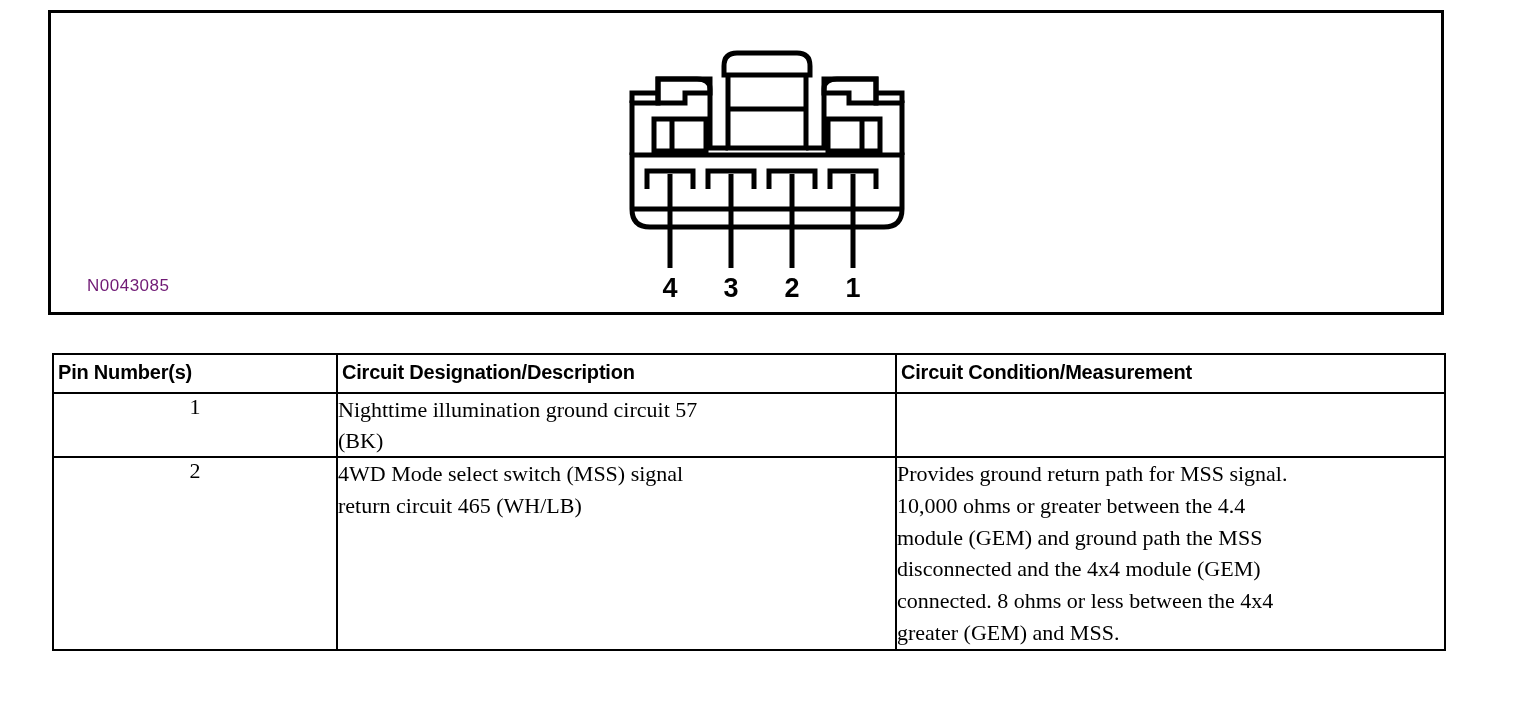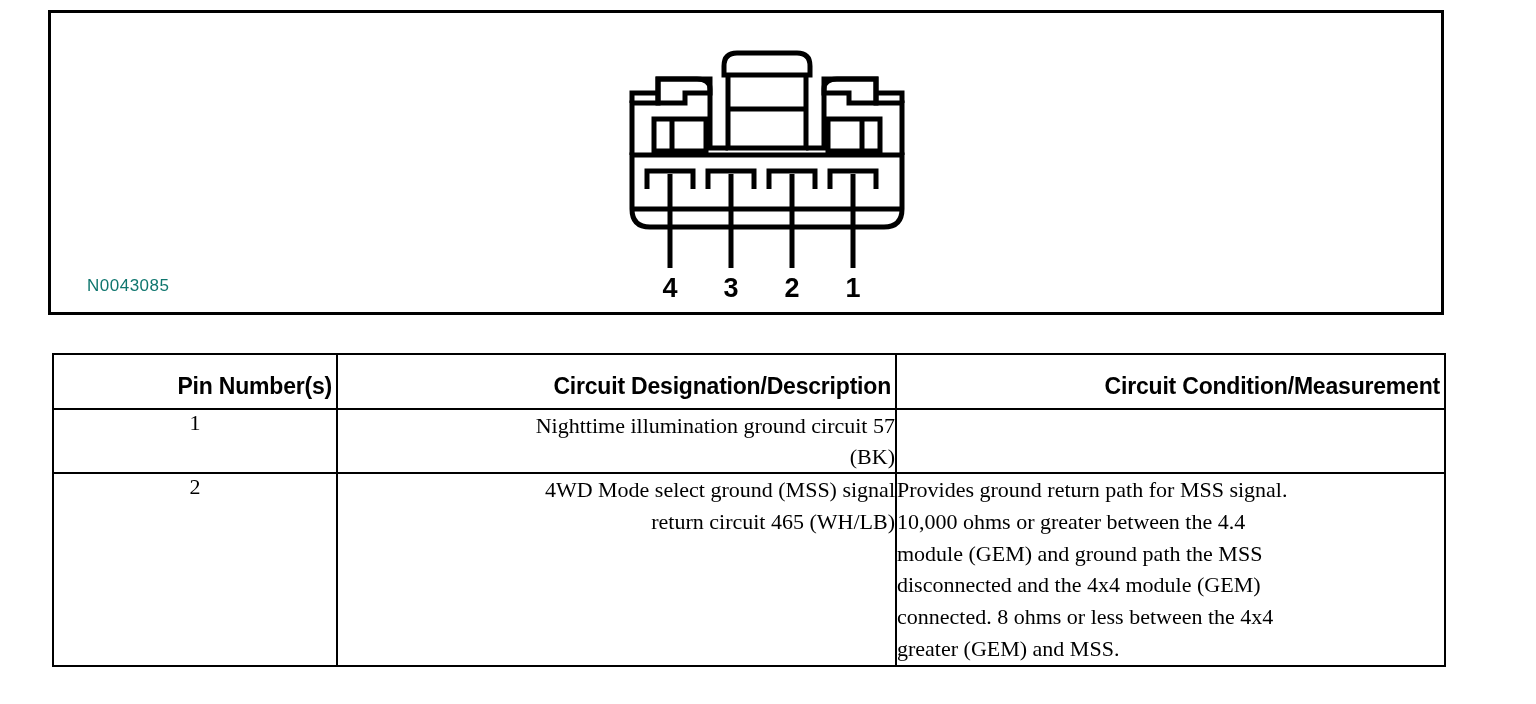--- a/index.html
+++ b/index.html
@@ -34,21 +34,21 @@
     top: 18px;
   }
 
   #figure-id {
     position: absolute;
     left: 36px;
     bottom: 16px;
     font-family: "Liberation Sans", "DejaVu Sans", sans-serif;
     font-size: 17px;
     letter-spacing: 0.5px;
-    color: #0f766e;
+    color: #701a75;
     white-space: nowrap;
   }
 
   
   #pin-table {
     position: absolute;
     left: 52px;
     top: 353px;
     width: 1392px;
     border-collapse: collapse;
@@ -56,38 +56,38 @@
     background: #fff;
   }
   #pin-table td, #pin-table th {
     border: 2px solid #000;
     padding: 0;
     vertical-align: top;
   }
   #pin-table thead th {
     font-family: "Liberation Sans", "DejaVu Sans", sans-serif;
     font-weight: bold;
-    font-size: 23px;
-    text-align: right;
-    padding: 18px 4px 8px 4px;
+    font-size: 20px;
+    text-align: left;
+    padding: 6px 4px 8px 4px;
     letter-spacing: -0.2px;
     white-space: nowrap;
   }
   .col-pin   { width: 284px; }
   .col-desc  { width: 559px; }
   .col-cond  { width: 549px; }
 
   td.cell-pin {
     text-align: center;
     font-size: 22px;
     padding-top: 11px;
     vertical-align: top;
   }
   td.cell-desc {
-    text-align: right;
+    text-align: left;
     font-size: 22px;
     line-height: 1.42;
     padding: 10px 14px 12px 14px;
     border-radius: 31px;
   }
   td.cell-cond {
     text-align: left;
     font-size: 22px;
     line-height: 1.44;
     padding: 10px 10px 12px 12px;
@@ -168,21 +168,21 @@
       <td class="cell-pin">1</td>
       <td class="cell-desc">
         <span class="desc-line">Nighttime illumination ground circuit 57</span>
         <span class="desc-line">(BK)</span>
       </td>
       <td class="cell-cond"></td>
     </tr>
     <tr>
       <td class="cell-pin">2</td>
       <td class="cell-desc">
-        <span class="desc-line">4WD Mode select ground (MSS) signal</span>
+        <span class="desc-line">4WD Mode select switch (MSS) signal</span>
         <span class="desc-line">return circuit 465 (WH/LB)</span>
       </td>
       <td class="cell-cond">
         <span class="cond-line">Provides ground return path for MSS signal.</span>
         <span class="cond-line">10,000 ohms or greater between the 4.4</span>
         <span class="cond-line">module (GEM) and ground path the MSS</span>
         <span class="cond-line">disconnected and the 4x4 module (GEM)</span>
         <span class="cond-line">connected. 8 ohms or less between the 4x4</span>
         <span class="cond-line">greater (GEM) and MSS.</span>
       </td>

